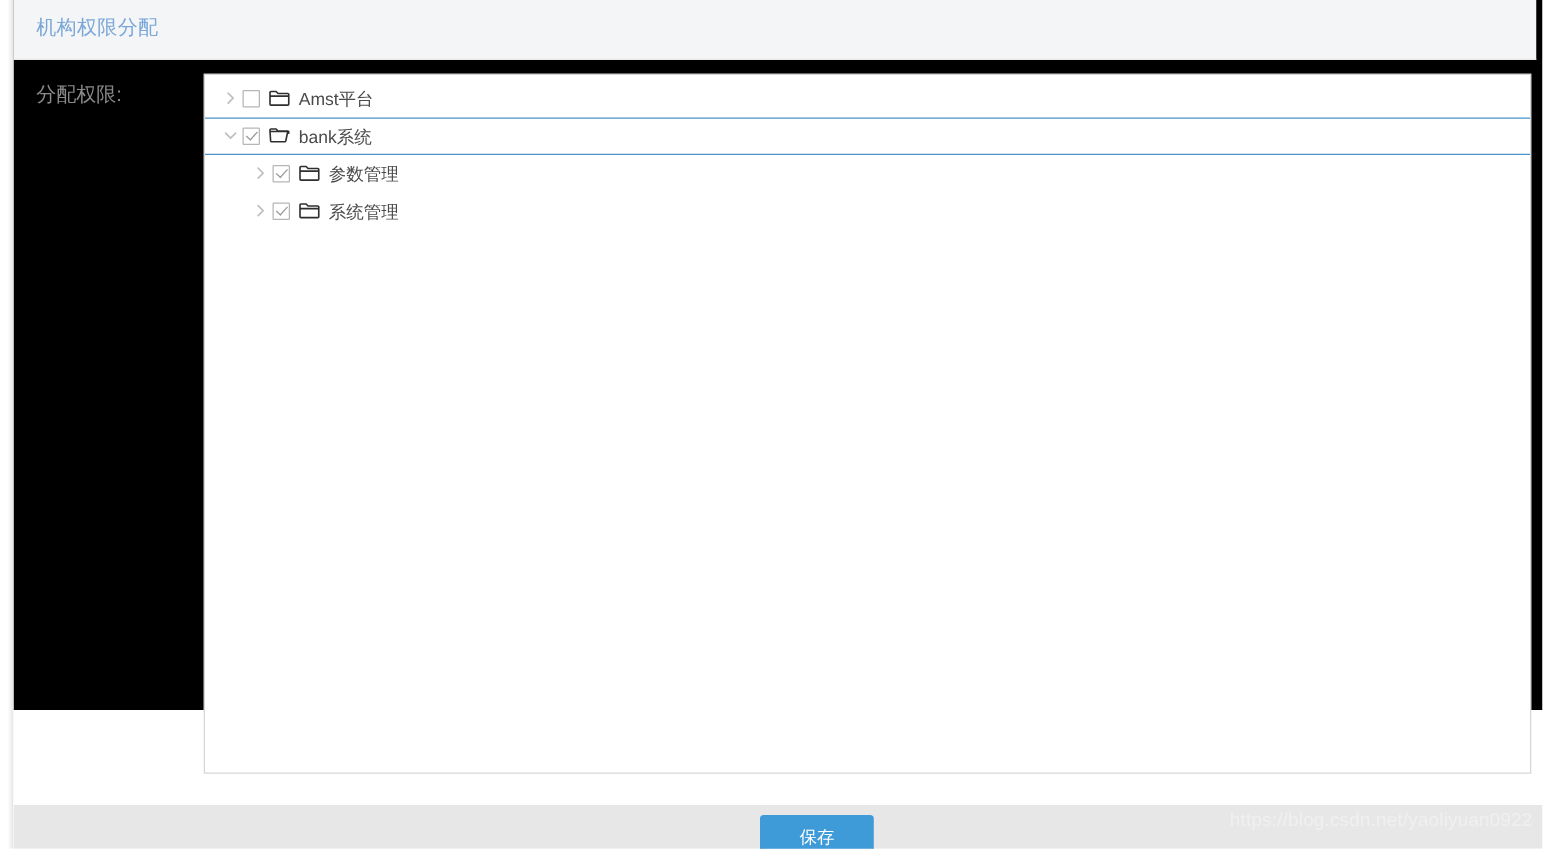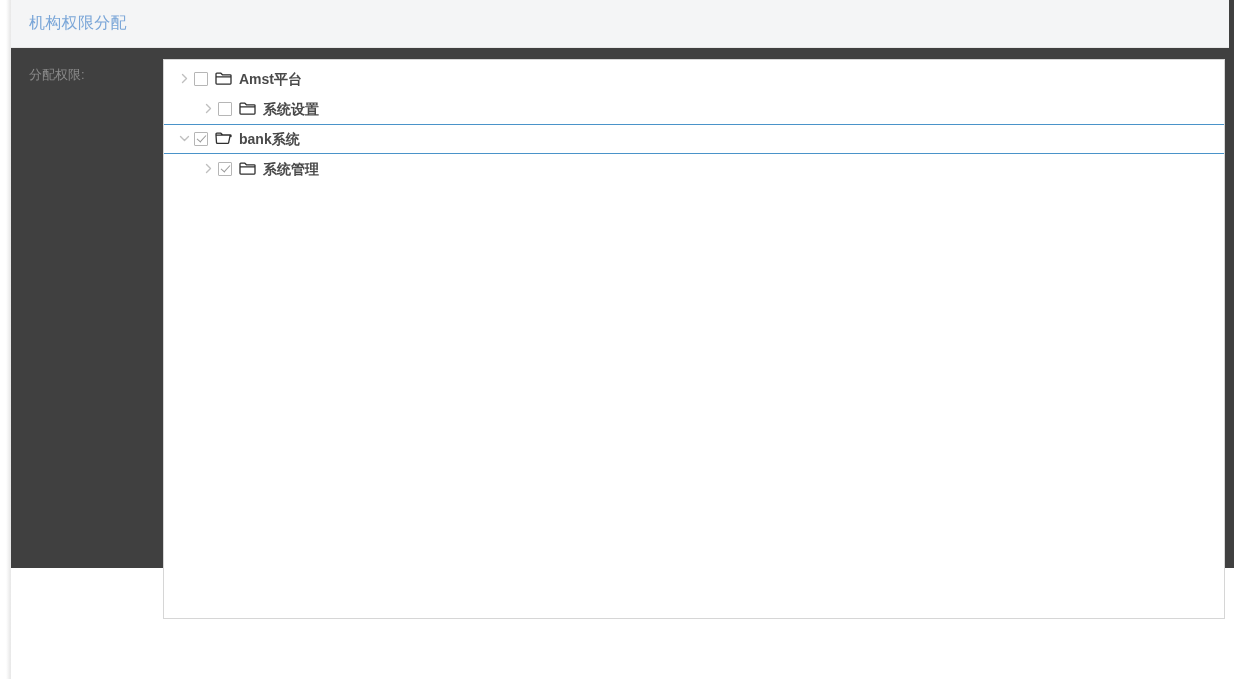--- a/index.html
+++ b/index.html
@@ -18,21 +18,21 @@
   
   .page-edge {
     position: absolute;
     left: 6px; top: 0; width: 5px; height: 679px;
     background: linear-gradient(to right, rgba(0,0,0,0.00) 0%, rgba(0,0,0,0.055) 55%, rgba(0,0,0,0.10) 88%, rgba(255,255,255,0) 100%);
   }
   .panel {
     position: absolute;
     left: 11px; top: 0;
     width: 1223px; height: 568px;
-    background: #404040;
+    background: #000000;
   }
   
   .page-header {
     position: absolute;
     left: 0; top: 0;
     width: 1218px; height: 48px;
     background: #f4f5f6;
     border-bottom: 1px solid #e8e8e8;
   }
   .page-title {
@@ -46,36 +46,35 @@
   }
   
   .form-row {
     position: absolute;
     left: 0; top: 48px;
     width: 1223px;
   }
   .form-label {
     position: absolute;
     left: 18px; top: 18px;
-    font-size: 13px;
+    font-size: 16px;
     color: #8a8a8a;
     white-space: nowrap;
   }
   .tree-panel {
     position: absolute;
     left: 152px; top: 11px;
     width: 1062px; height: 560px;
     border: 1px solid #d6d6d6;
     background: #ffffff;
     overflow: hidden;
   }
   .tree {
     position: relative;
     padding-top: 4px;
-    font-weight: bold;
   }
   .tree-node {
     position: relative;
     display: flex;
     align-items: center;
     height: 30px;
     padding-left: 0;
     cursor: pointer;
     border: 1px solid transparent;
     margin: 0 -1px;
@@ -190,64 +189,68 @@
                 </svg>
               </span>
               <span class="cb"></span>
               <span class="folder">
                 <svg width="17" height="14" viewBox="0 0 17 14">
                   <path d="M1 11.3 V2 a.8.8 0 0 1 .8-.8h4.1l1.5 1.6h7.8a.8.8 0 0 1 .8.8v7.7 a.8.8 0 0 1 -.8 .8 H1.8 a.8.8 0 0 1 -.8 -.8 Z M1 4.9 h15"></path>
                 </svg>
               </span>
               <span class="node-label">Amst平台</span>
             </div>
+            <div class="tree-node focused">
+              <span class="indent" style="width: 12px;"></span>
+              <span class="chev">
+                <svg width="11" height="11" viewBox="0 0 11 11">
+                  <path d="M1.5 3.5 L5.5 7.5 L9.5 3.5"></path>
+                </svg>
+              </span>
+              <span class="cb checked"></span>
+              <span class="folder">
+                <svg width="17" height="14" viewBox="0 0 17 14">
+                  <path d="M1 3.2 V2 a.8.8 0 0 1 .8-.8h4.1l1.5 1.6h7.8a.8.8 0 0 1 .8.8v1 M1 3.2 h14.2 l-1.6 7.6 a.8.8 0 0 1 -.8 .6 H2.3 a.8.8 0 0 1 -.8 -.7 Z"></path>
+                </svg>
+              </span>
+              <span class="node-label">bank系统</span>
+            </div>
             <div class="tree-node">
               <span class="indent" style="width: 36px;"></span>
               <span class="chev">
                 <svg width="11" height="11" viewBox="0 0 11 11">
                   <path d="M3.5 1.5 L7.5 5.5 L3.5 9.5"></path>
                 </svg>
               </span>
-              <span class="cb"></span>
+              <span class="cb checked"></span>
               <span class="folder">
                 <svg width="17" height="14" viewBox="0 0 17 14">
                   <path d="M1 11.3 V2 a.8.8 0 0 1 .8-.8h4.1l1.5 1.6h7.8a.8.8 0 0 1 .8.8v7.7 a.8.8 0 0 1 -.8 .8 H1.8 a.8.8 0 0 1 -.8 -.8 Z M1 4.9 h15"></path>
                 </svg>
               </span>
-              <span class="node-label">系统设置</span>
-            </div>
-            <div class="tree-node focused">
-              <span class="indent" style="width: 12px;"></span>
-              <span class="chev">
-                <svg width="11" height="11" viewBox="0 0 11 11">
-                  <path d="M1.5 3.5 L5.5 7.5 L9.5 3.5"></path>
-                </svg>
-              </span>
-              <span class="cb checked"></span>
-              <span class="folder">
-                <svg width="17" height="14" viewBox="0 0 17 14">
-                  <path d="M1 3.2 V2 a.8.8 0 0 1 .8-.8h4.1l1.5 1.6h7.8a.8.8 0 0 1 .8.8v1 M1 3.2 h14.2 l-1.6 7.6 a.8.8 0 0 1 -.8 .6 H2.3 a.8.8 0 0 1 -.8 -.7 Z"></path>
-                </svg>
-              </span>
-              <span class="node-label">bank系统</span>
+              <span class="node-label">参数管理</span>
             </div>
             <div class="tree-node">
               <span class="indent" style="width: 36px;"></span>
               <span class="chev">
                 <svg width="11" height="11" viewBox="0 0 11 11">
                   <path d="M3.5 1.5 L7.5 5.5 L3.5 9.5"></path>
                 </svg>
               </span>
               <span class="cb checked"></span>
               <span class="folder">
                 <svg width="17" height="14" viewBox="0 0 17 14">
                   <path d="M1 11.3 V2 a.8.8 0 0 1 .8-.8h4.1l1.5 1.6h7.8a.8.8 0 0 1 .8.8v7.7 a.8.8 0 0 1 -.8 .8 H1.8 a.8.8 0 0 1 -.8 -.8 Z M1 4.9 h15"></path>
                 </svg>
               </span>
               <span class="node-label">系统管理</span>
             </div>
           </div>
       </div>
     </div>
 
+    <div class="footer">
+      <button class="save-button">保存</button>
+      <div class="watermark">https://blog.csdn.net/yaoliyuan0922</div>
+    </div>
 
   </div>
 </div>
 
 </body></html>

